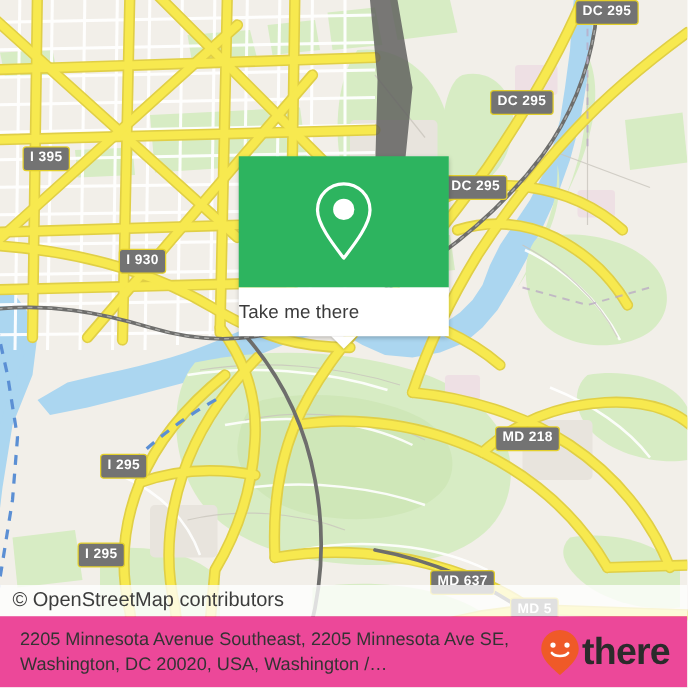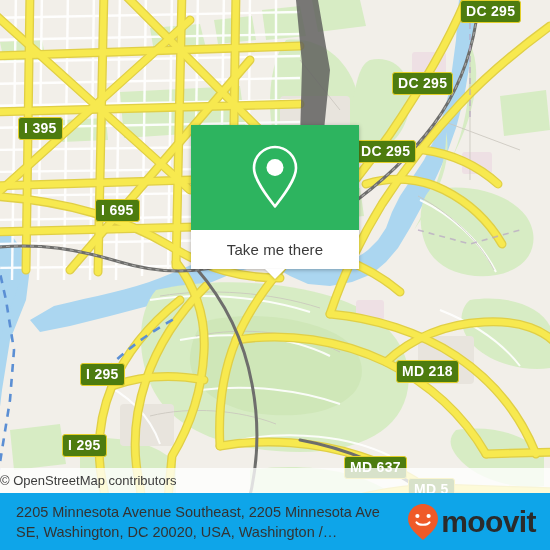--- a/index.html
+++ b/index.html
@@ -26,26 +26,26 @@
     position: absolute;
     left: 0; top: 0;
     width: 550px;
     height: 550px;
   }
   #map-svg { display: block; width: 550px; height: 550px; }
 
   
   .shield {
     position: absolute;
-    background: #4d7c0f;
+    background: #737373;
     border: 1px solid #e3cf2b;
     border-radius: 3px;
     color: #ffffff;
     font-family: "Liberation Sans", sans-serif;
-    font-size: 14px;
+    font-size: 11px;
     font-weight: bold;
     line-height: 1;
     padding: 3px 5px 4px 5px;
     letter-spacing: 0.3px;
     white-space: nowrap;
     text-shadow: 0 0 1px rgba(0,0,0,0.10);
   }
 
   
   #popup {
@@ -62,21 +62,21 @@
     display: flex;
     align-items: center;
     justify-content: center;
   }
   #popup-footer {
     position: relative;
     height: 39px;
     background: #ffffff;
     display: flex;
     align-items: center;
-    justify-content: center;
+    justify-content: flex-start;
   }
   #popup-label {
     font-size: 15px;
     color: #3a3a3a;
     font-family: "Liberation Sans", sans-serif;
     letter-spacing: 0.1px;
   }
   #popup-pointer {
     position: absolute;
     left: 50%;
@@ -94,33 +94,34 @@
     position: absolute;
     left: 0;
     top: 468px;
     width: 550px;
     height: 25px;
     background: rgba(255,255,255,0.78);
     display: flex;
     align-items: center;
   }
   #attribution-text {
-    font-size: 13px;
+    font-size: 16px;
     color: #3c3c3c;
+    padding-left: 10px;
     font-family: "Liberation Sans", sans-serif;
   }
 
   
   #caption-bar {
     position: absolute;
     left: 0;
     top: 493px;
     width: 550px;
     height: 57px;
-    background: #0ea5e9;
+    background: #ec4899;
     display: flex;
     align-items: center;
     padding: 0 8px 0 16px;
     box-sizing: border-box;
     justify-content: space-between;
   }
   #caption-text {
     flex: 1 1 auto;
     font-size: 14.5px;
     line-height: 20px;
@@ -375,24 +376,24 @@
           <path d="M418,230 L470,244 L520,230"></path>
         </g>
       </g>
     </svg>
   </div>
 
   <div class="shield" style="left:460px; top:0px;">DC 295</div>
   <div class="shield" style="left:392px; top:72px;">DC 295</div>
   <div class="shield" style="left:355px; top:140px;">DC 295</div>
   <div class="shield" style="left:18px; top:98px;margin-top:19px;">I 395</div>
-  <div class="shield" style="left:95px; top:199px;">I 695</div>
+  <div class="shield" style="left:95px; top:199px;">I 930</div>
   <div class="shield" style="left:80px; top:363px;">I 295</div>
   <div class="shield" style="left:62px; top:434px;">I 295</div>
-  <div class="shield" style="left:396px; top:360px;">MD 218</div>
+  <div class="shield" style="left:396px; top:341px;">MD 218</div>
   <div class="shield" style="left:344px; top:412px;margin-top:44px;">MD 637</div>
   <div class="shield" style="left:408px; top:478px;">MD 5</div>
 
   <div id="popup">
     <div id="popup-image">
       <svg width="54" height="70" viewBox="0 0 54 70">
         <path d="M27 4 C15.4 4 6 13.4 6 25 C6 37.5 21 55.5 27 63.5 C33 55.5 48 37.5 48 25 C48 13.4 38.6 4 27 4 Z" fill="none" stroke="#ffffff" stroke-width="2.6" stroke-linejoin="round"></path>
         <circle cx="27" cy="24.5" r="8.5" fill="#ffffff"></circle>
       </svg>
     </div>
@@ -408,17 +409,17 @@
 
   <div id="caption-bar">
     <div id="caption-text">2205 Minnesota Avenue Southeast, 2205 Minnesota Ave SE, Washington, DC 20020, USA, Washington /…</div>
     <div id="brand-logo">
       <svg id="brand-mark" width="34" height="40" viewBox="0 0 34 40">
         <path d="M17 2 C8.7 2 2 8.7 2 17 C2 26 12 33.5 17 38 C22 33.5 32 26 32 17 C32 8.7 25.3 2 17 2 Z" fill="#ef5a28"></path>
         <circle cx="11.4" cy="14" r="2.1" fill="#ffffff"></circle>
         <circle cx="22.6" cy="14" r="2.1" fill="#ffffff"></circle>
         <path d="M10.5 20.4 C12.8 23.6 21.2 23.6 23.5 20.4" fill="none" stroke="#ffffff" stroke-width="2.1" stroke-linecap="round"></path>
       </svg>
-      <span id="brand-name">moovit</span>
+      <span id="brand-name">there</span>
     </div>
   </div>
 
 </div>
 
 </body></html>

